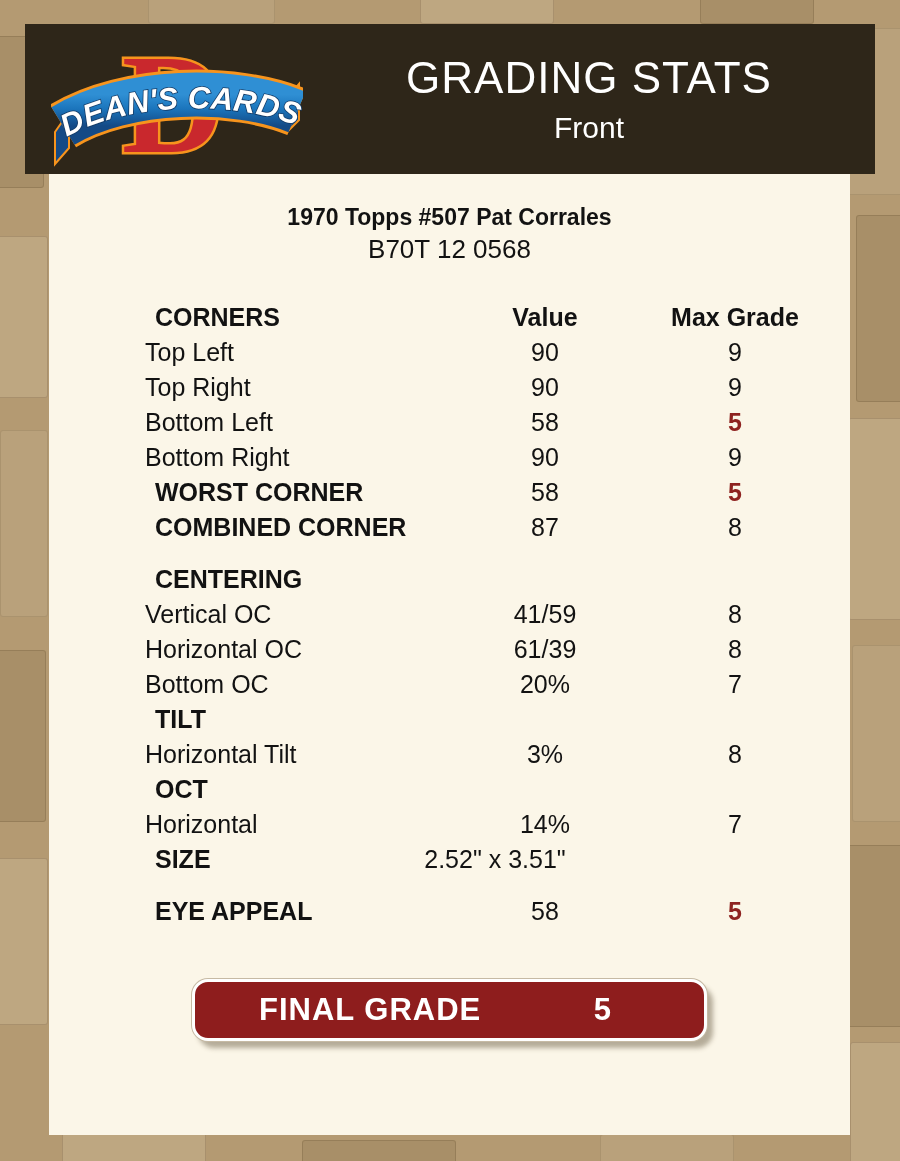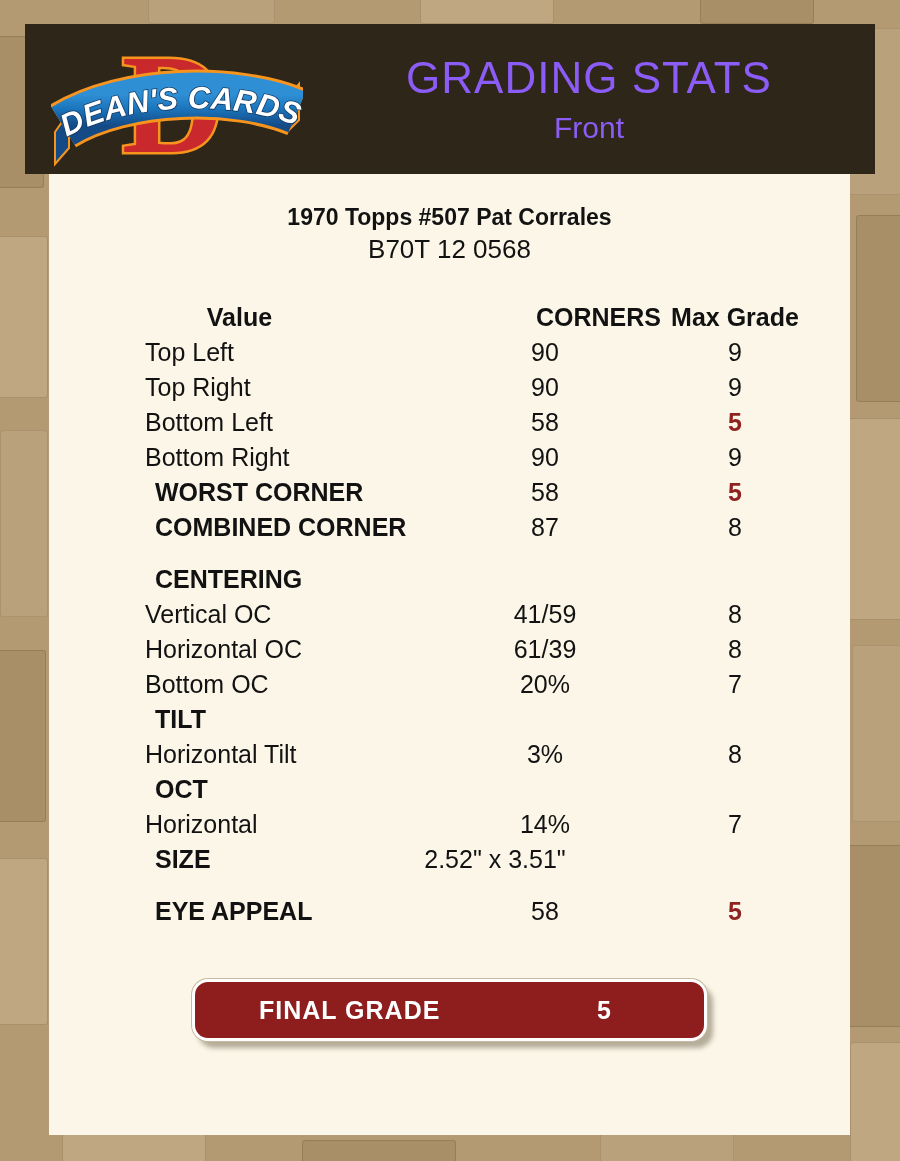--- a/index.html
+++ b/index.html
@@ -15,21 +15,21 @@
   .c-dark{background:rgba(70,48,22,0.10);border:1px solid rgba(70,48,22,0.18);}
   .c-mid{background:rgba(255,255,255,0.07);border:1px solid rgba(90,66,36,0.15);}
 
   .topbar{
     position:absolute;left:25px;top:24px;width:850px;height:150px;
     background:#2e2619;display:flex;align-items:center;
   }
   .logo{flex:none;width:252px;height:142px;margin-left:26px;}
   .titles{
     flex:1;display:flex;flex-direction:column;align-items:center;justify-content:center;
-    color:#8b5cf6;margin-top:2px;
+    color:#ffffff;margin-top:2px;
   }
   .main-title{font-size:44px;letter-spacing:1px;line-height:1.05;}
   .sub-title{font-size:30px;margin-top:9px;}
 
   .panel{
     position:absolute;left:49px;top:174px;width:801px;height:961px;
     background:#fbf6e8;color:#121212;
   }
   .card-title{margin-top:30px;text-align:center;font-size:23px;font-weight:bold;}
   .card-serial{margin-top:3px;text-align:center;font-size:26px;}
@@ -47,21 +47,21 @@
   .red{color:#8e2320;font-weight:bold;}
   .gap{margin-top:17px;}
   .size-value{transform:translateX(-50px);white-space:nowrap;}
 
   .final-btn{
     position:relative;margin:50px auto 0 auto;width:515px;height:62px;box-sizing:border-box;
     background:#8e1d1d;border:3px solid #ffffff;border-radius:16px;
     box-shadow:0 0 0 1px #c6baa4, 6px 7px 5px rgba(95,82,58,0.45);
     display:flex;align-items:center;justify-content:space-between;
     padding:0 92px 0 64px;
-    color:#ffffff;font-size:25px;font-weight:bold;letter-spacing:1px;cursor:pointer;
+    color:#ffffff;font-size:31px;font-weight:bold;letter-spacing:1px;cursor:pointer;
   }
 </style>
 </head>
 <body>
 
 <div class="page">
 
   <div class="collage">
     <div class="c-dark" style="left:-28px;top:36px;width:70px;height:150px;"></div>
     <div class="c-light" style="left:-8px;top:236px;width:54px;height:160px;"></div>
@@ -109,22 +109,22 @@
     </div>
   </div>
 
   <div class="panel">
     <div class="card-title">1970 Topps #507 Pat Corrales</div>
     <div class="card-serial">B70T 12 0568</div>
 
     <div class="grading-table">
 
       <div class="row">
+        <div class="cell label bold">CORNERS</div>
         <div class="cell value bold">Value</div>
-        <div class="cell label bold">CORNERS</div>
         <div class="cell max bold">Max Grade</div>
       </div>
 
       <div class="row indent">
         <div class="cell label">Top Left</div>
         <div class="cell value">90</div>
         <div class="cell max">9</div>
       </div>
 
       <div class="row indent">

